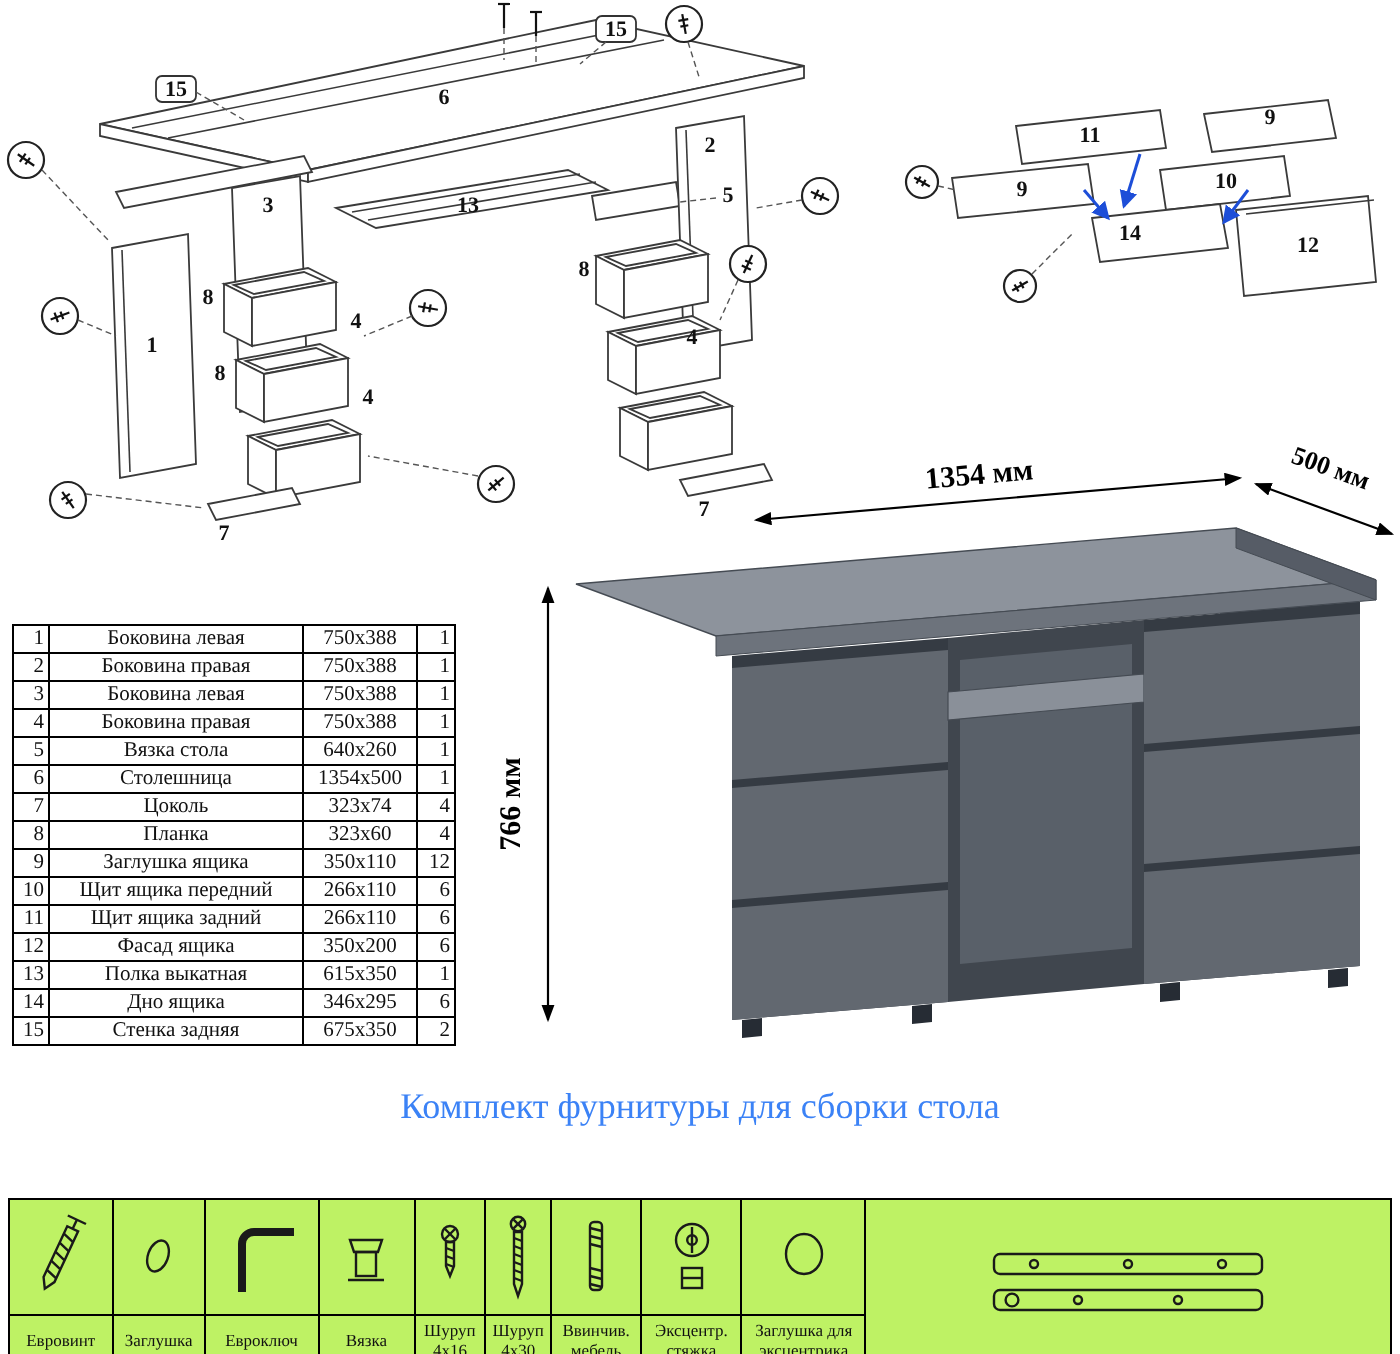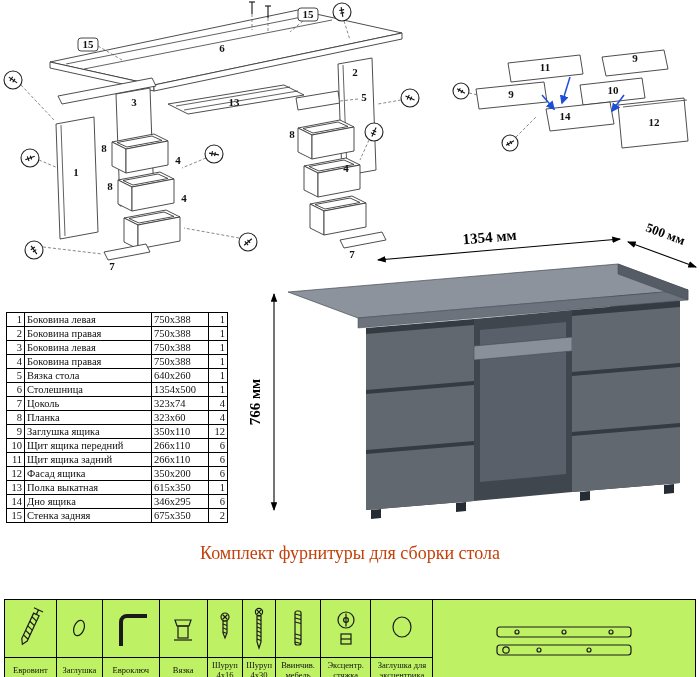--- a/index.html
+++ b/index.html
@@ -11,33 +11,33 @@
   .thin{fill:none;stroke:#3a3a3a;stroke-width:0.8;}
   .lead{fill:none;stroke:#555;stroke-width:0.7;stroke-dasharray:3,2;}
   .numlab{font:600 11px "Liberation Serif",serif;fill:#111;text-anchor:middle;}
   .boxlab{fill:#fff;stroke:#333;stroke-width:0.9;}
   .callout{fill:#fff;stroke:#222;stroke-width:1.1;}
   .glyph{stroke:#111;stroke-width:1.1;fill:none;}
   .bluearrow{stroke:#1d4ed8;stroke-width:1.5;fill:none;}
   
   .parts{position:absolute;left:6px;top:312px;border-collapse:collapse;
          font:10.5px "Liberation Serif",serif;}
-  .parts td{border:1px solid #000;padding:0 2px;height:13px;line-height:13px;white-space:nowrap;}
+  .parts td{border:1px solid #000;padding:0 2px;height:13px;line-height:13px;white-space:nowrap;text-align:center;}
   .parts .c-num{width:13px;text-align:right;}
   .parts .c-name{width:122px;}
   .parts .c-size{width:52px;}
   .parts .c-qty{width:14px;text-align:right;}
   
   .desk-wrap{position:absolute;left:228px;top:220px;}
   .dim{font:700 15px "Liberation Serif",serif;fill:#000;text-anchor:middle;}
   .dim-s{font:700 13px "Liberation Serif",serif;fill:#000;text-anchor:middle;}
   .dimline{stroke:#000;stroke-width:1.1;fill:none;}
   
   .hw-title{position:absolute;left:0;top:543px;width:700px;text-align:center;
-            font:18px "Liberation Serif",serif;color:#c2410c;}
+            font:18px "Liberation Serif",serif;color:#3b82f6;}
   .hw{position:absolute;left:4px;top:599px;width:692px;height:104px;display:flex;
       border:1px solid #000;box-sizing:border-box;background:#bef264;}
   .hw-col{display:flex;flex-direction:column;border-right:1px solid #000;box-sizing:border-box;min-width:0;}
   .hw-col:last-child{border-right:none;}
   .hw-icon{flex:1;display:flex;align-items:center;justify-content:center;border-bottom:1px solid #000;overflow:hidden;}
   .hw-name{height:25px;border-bottom:1px solid #000;display:flex;align-items:center;justify-content:center;
            text-align:center;font:8.5px "Liberation Serif",serif;line-height:1.15;padding:0 1px;}
   .hw-qty{height:18px;display:flex;align-items:center;justify-content:center;
           font:13px "Liberation Serif",serif;text-decoration:underline;}
   .hwsvg{stroke:#1a1a1a;stroke-width:1.2;fill:none;}

